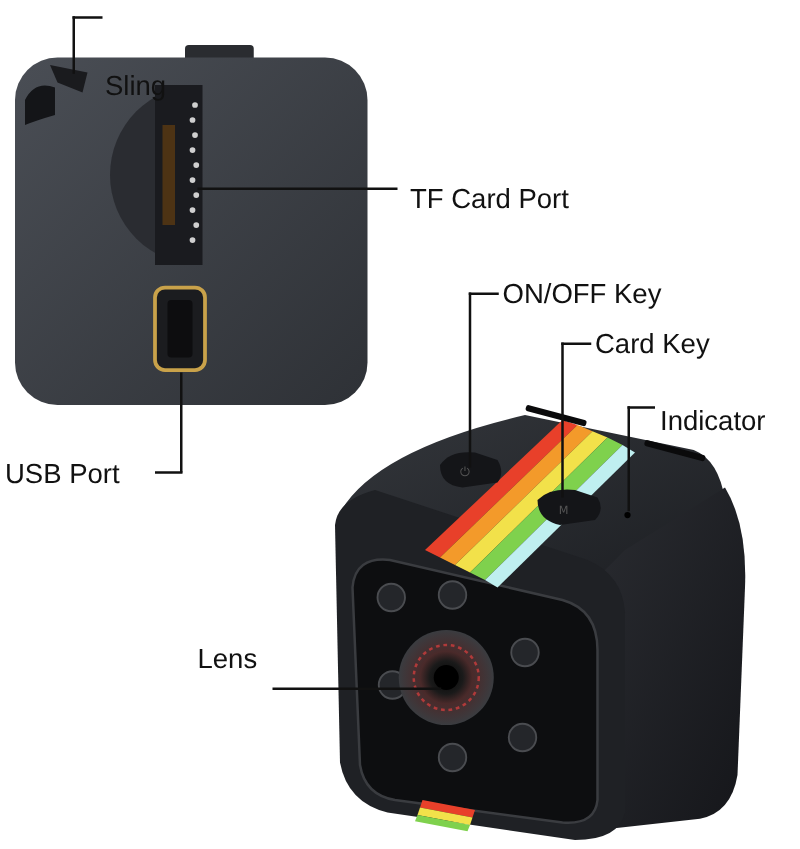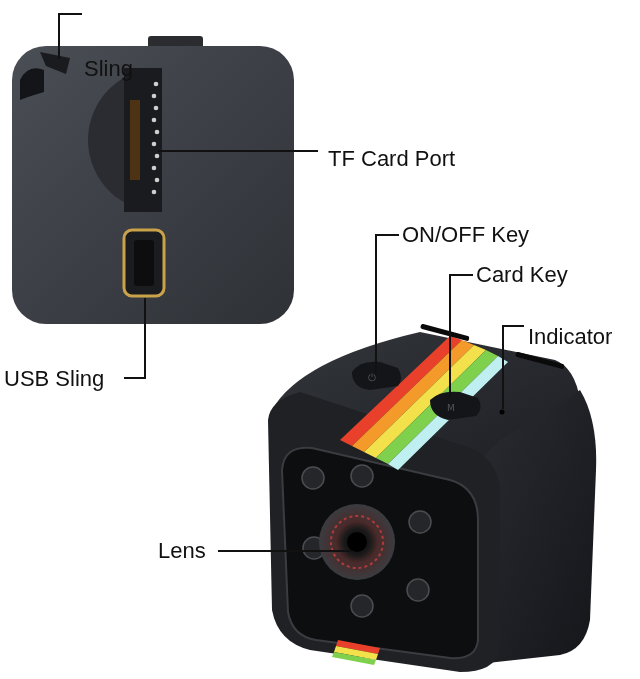--- a/index.html
+++ b/index.html
@@ -127,17 +127,17 @@
 <div class="line" style="left:449px;top:274px;width:24px;height:2px;"></div>
 <div class="line" style="left:449px;top:274px;width:2px;height:124px;"></div>
 
 <div class="line" style="left:502px;top:325px;width:22px;height:2px;"></div>
 <div class="line" style="left:502px;top:325px;width:2px;height:84px;"></div>
 
 <div class="line" style="left:218px;top:550px;width:135px;height:2px;"></div>
 
 <div class="label" style="left:84px;top:14px;margin-top:44px;">Sling</div>
 <div class="label" style="left:328px;top:132px;margin-top:16px;">TF Card Port</div>
-<div class="label" style="left:4px;top:368px;">USB Sling</div>
+<div class="label" style="left:4px;top:368px;">USB Port</div>
 <div class="label" style="left:402px;top:224px;text-align:center;">ON/OFF Key</div>
 <div class="label" style="left:476px;top:264px;">Card Key</div>
 <div class="label" style="left:528px;top:326px;">Indicator</div>
-<div class="label" style="left:158px;top:540px;text-align:right;">Lens</div>
+<div class="label" style="left:158px;top:516px;text-align:right;">Lens</div>
 
 </body></html>

